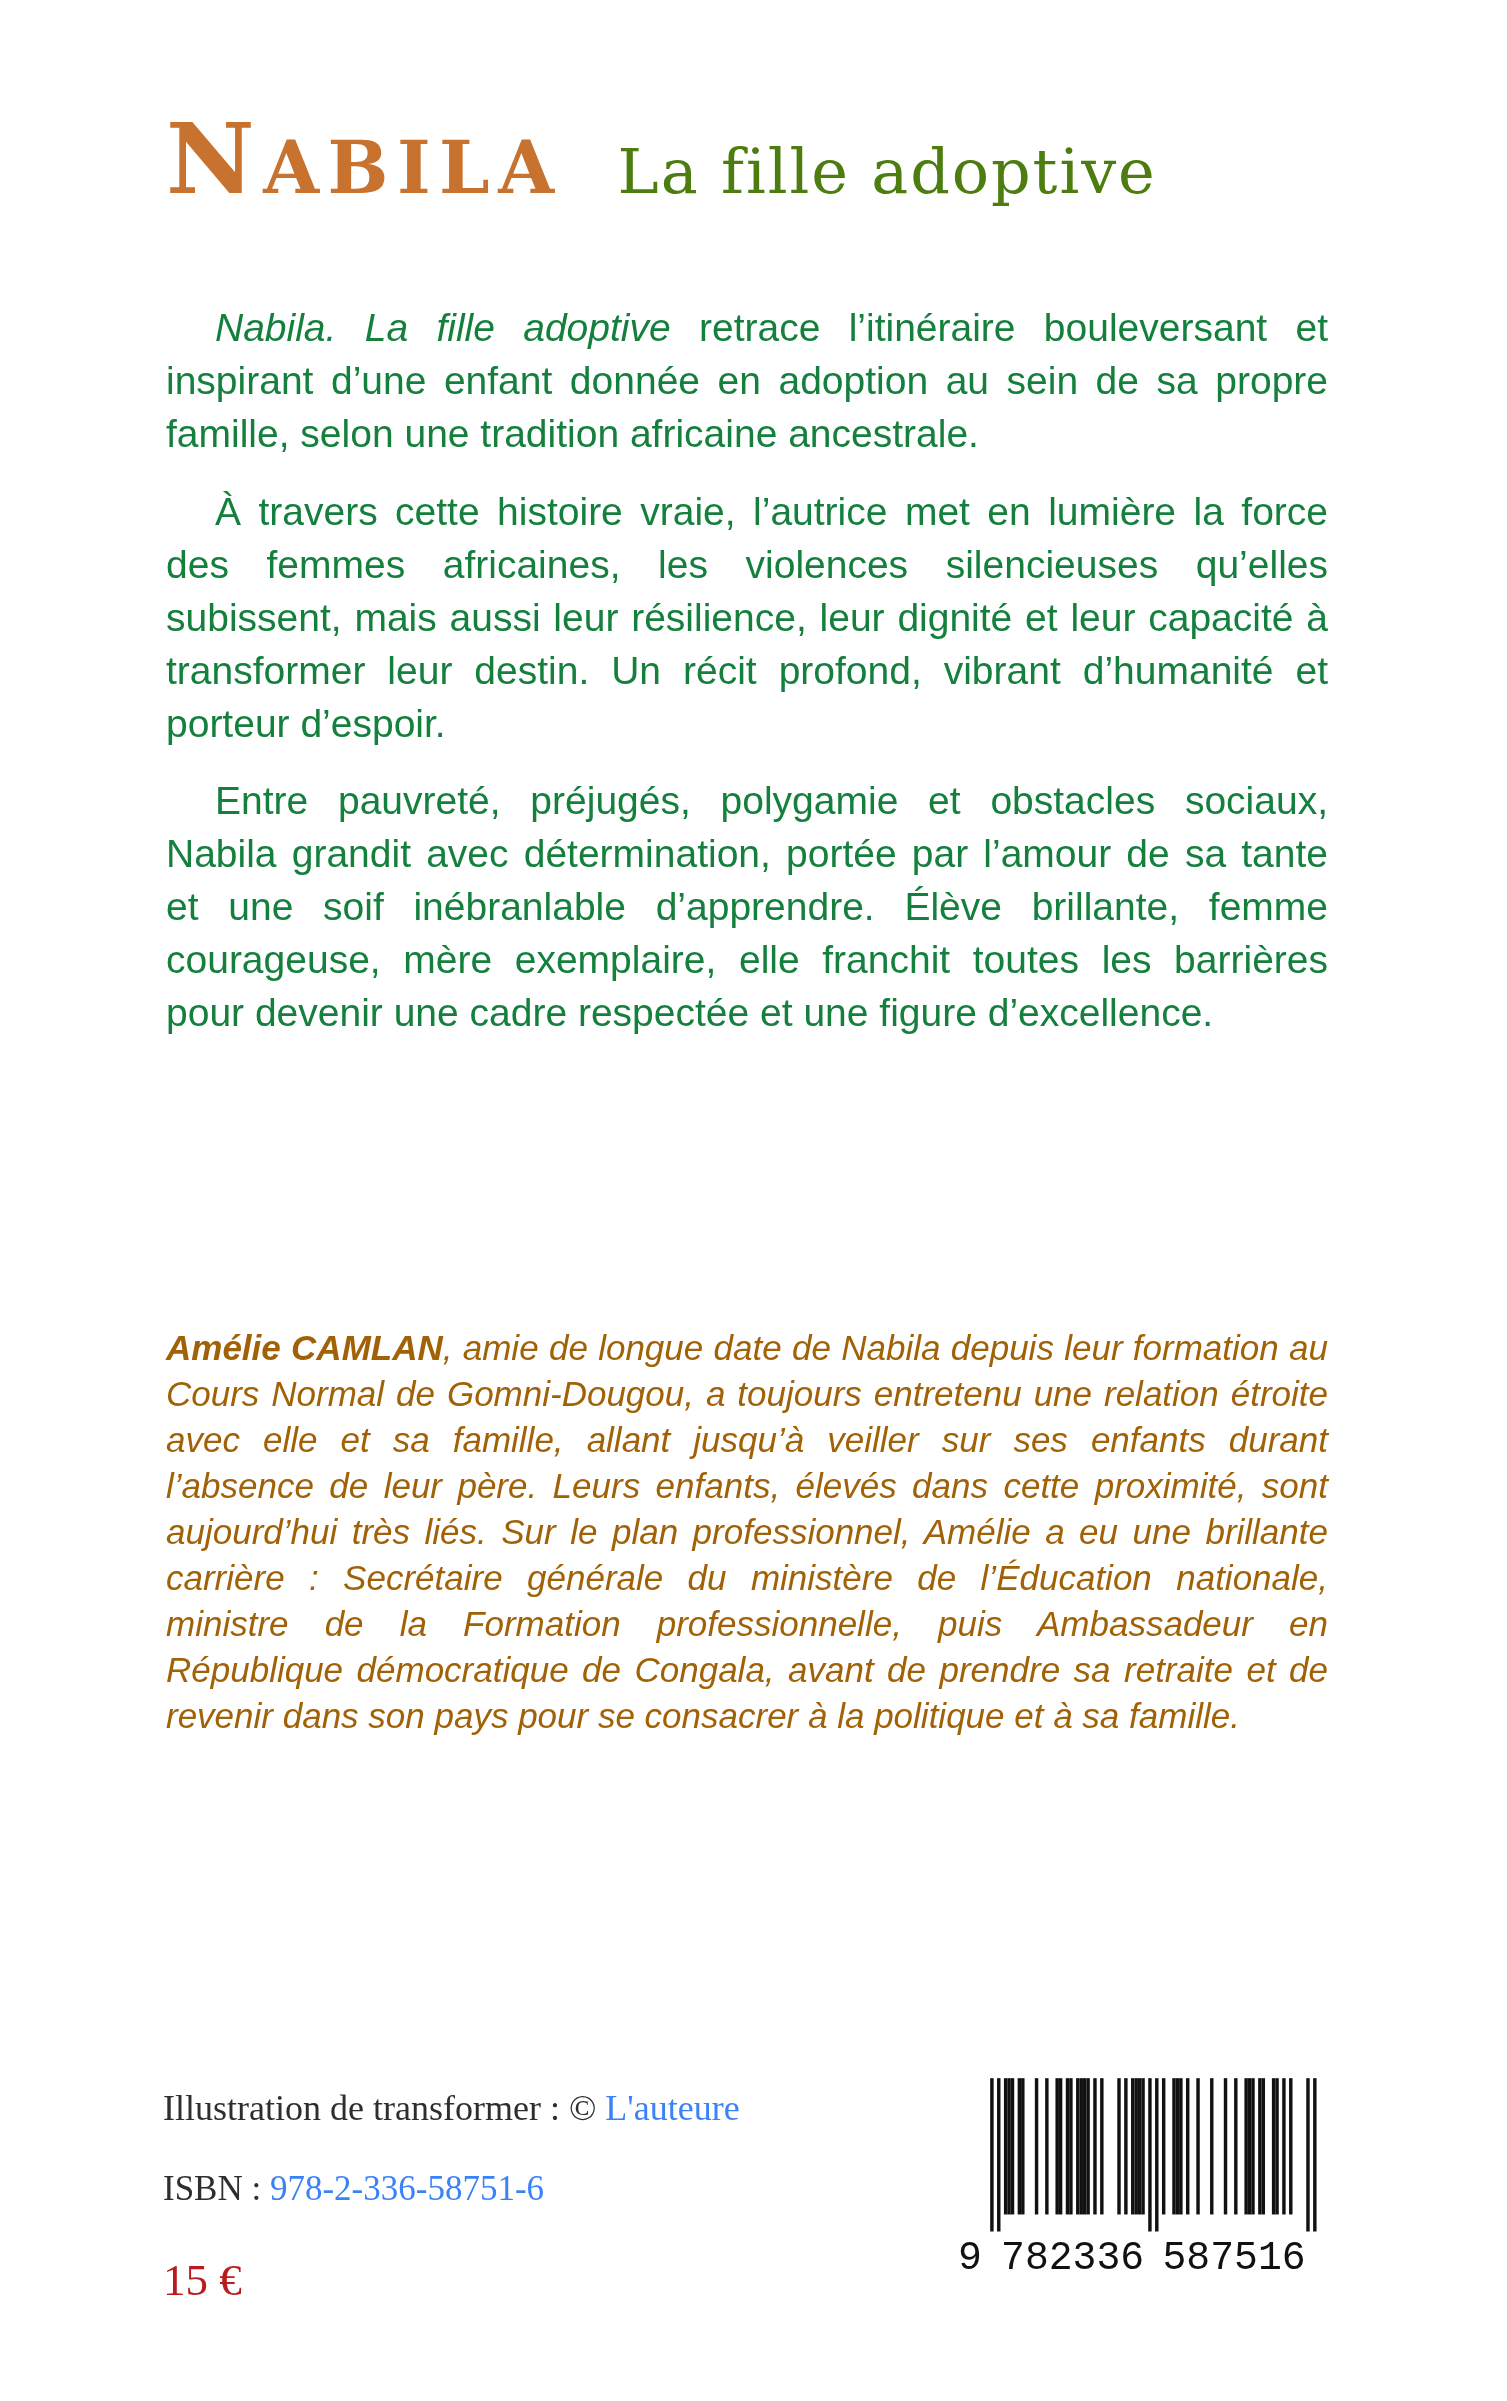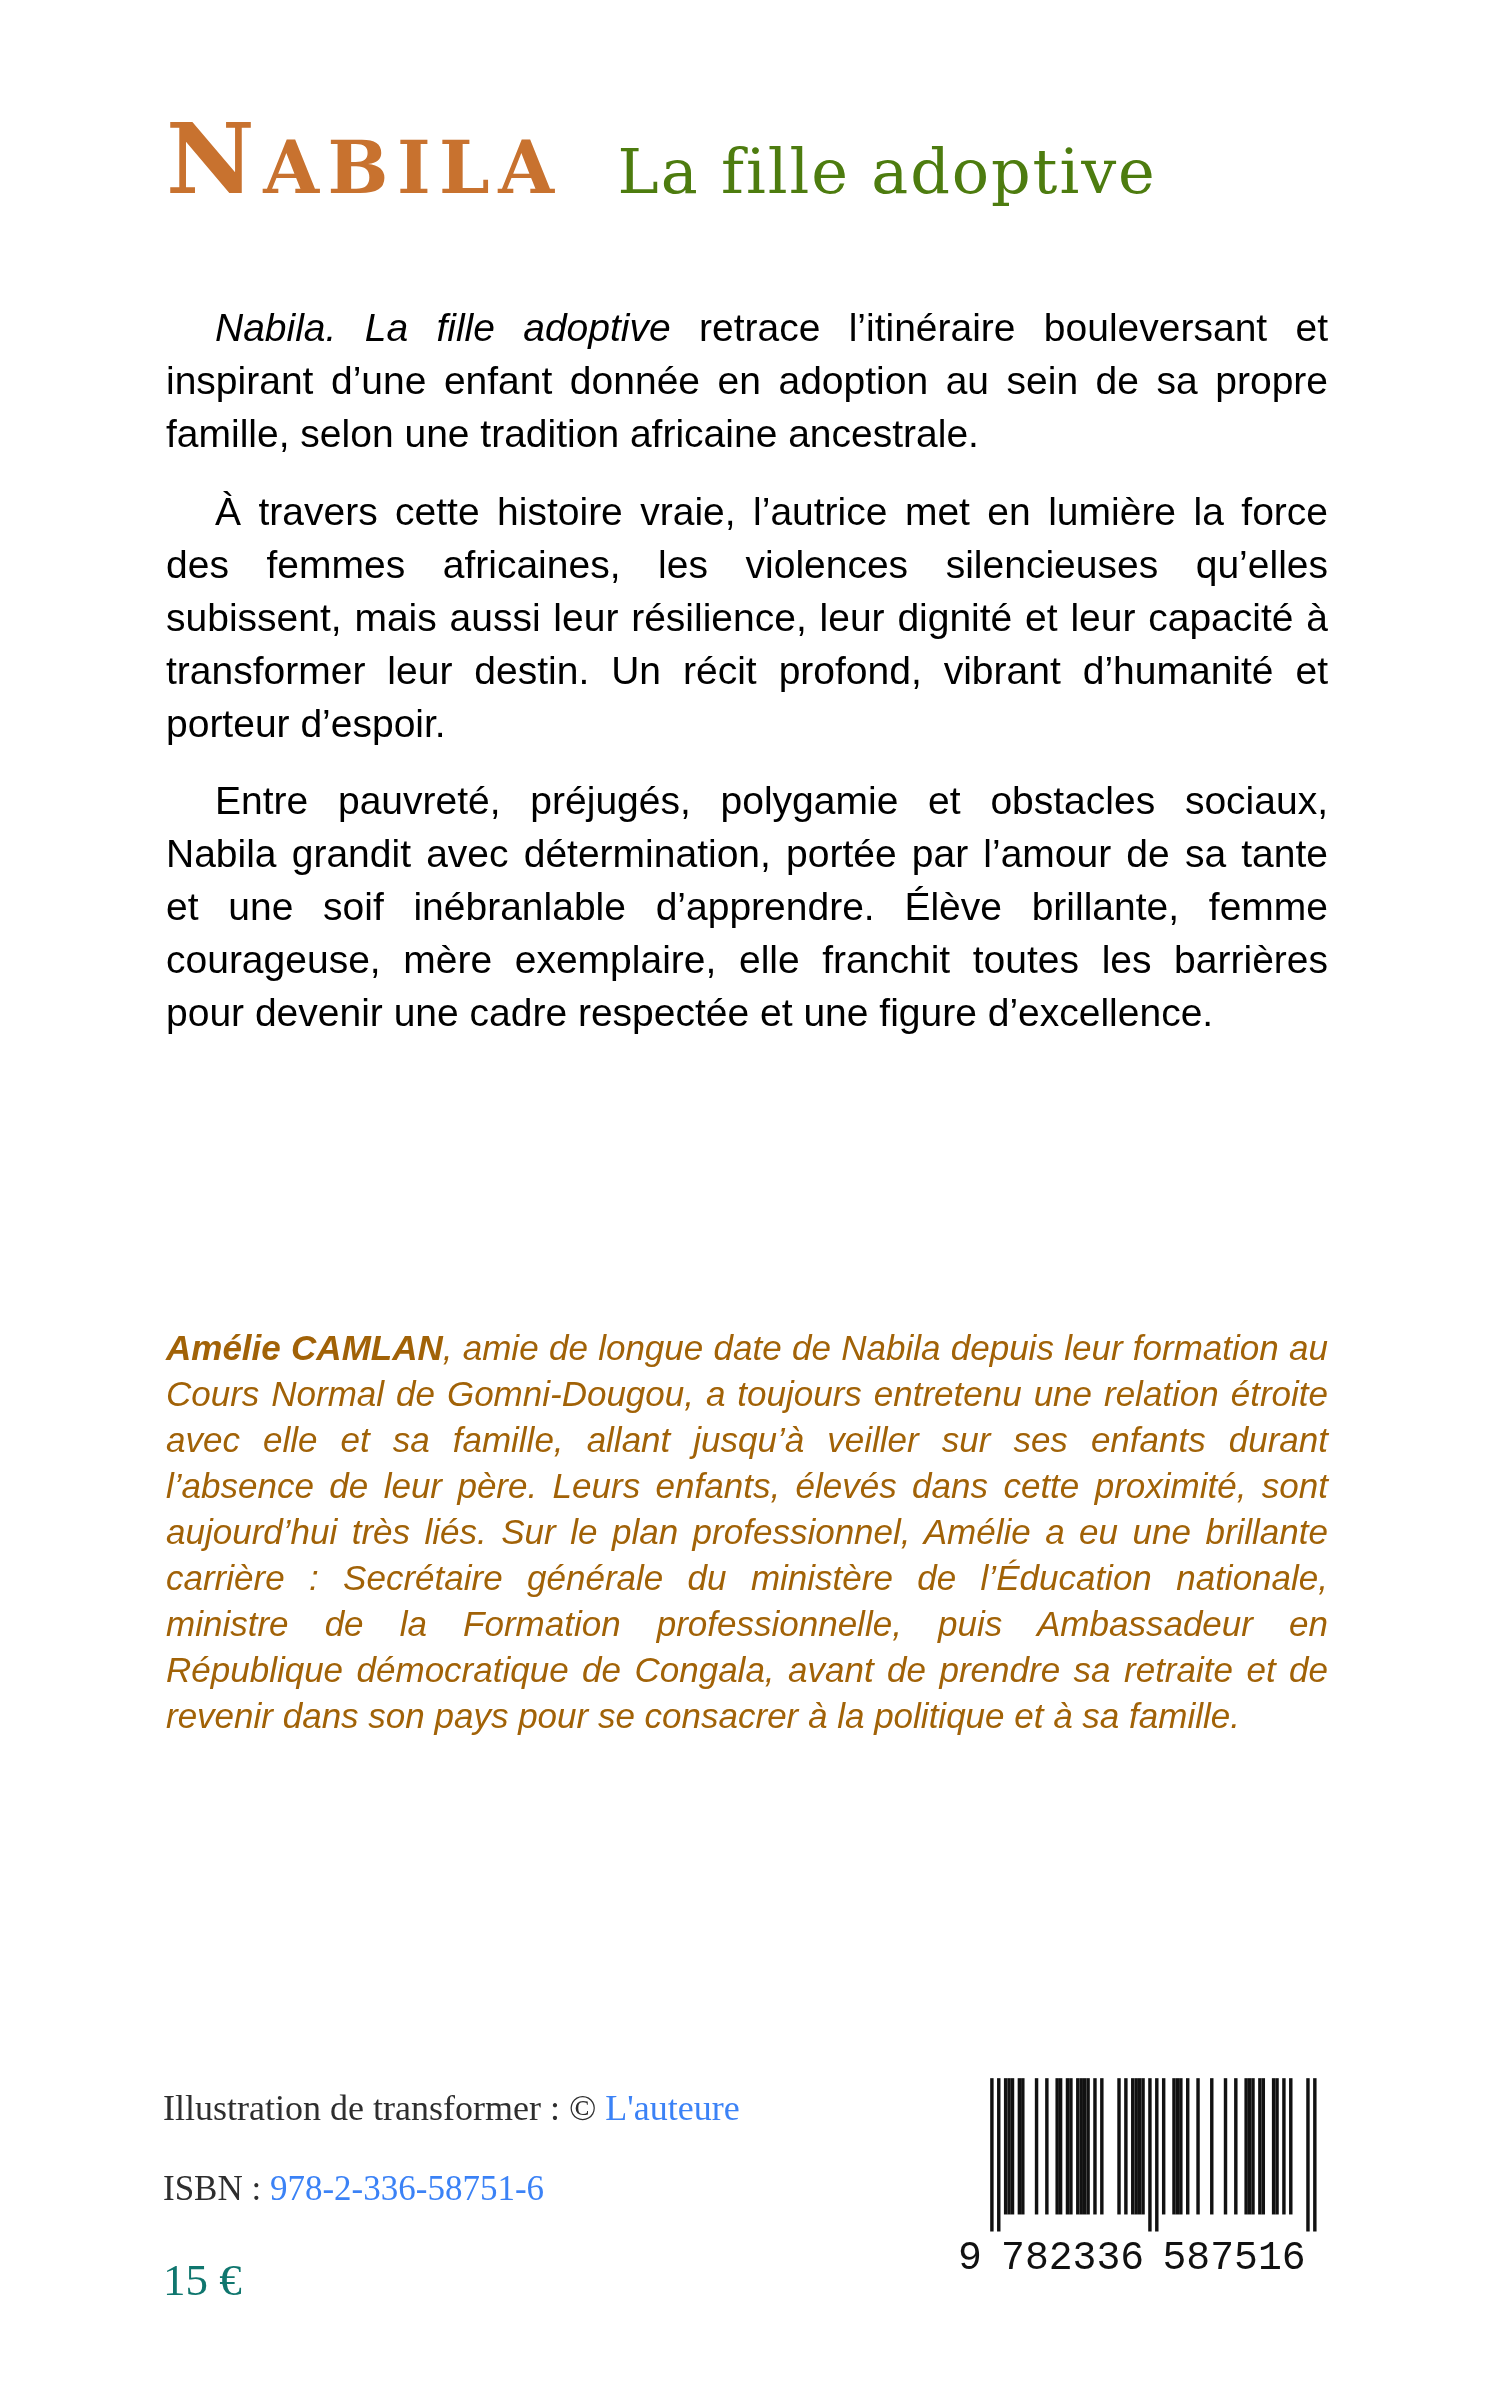--- a/index.html
+++ b/index.html
@@ -32,21 +32,21 @@
     font-weight:400;
     font-size:62px;
     letter-spacing:1.9px;
   }
 
   
   .synopsis{
     position:absolute;left:166px;top:301px;width:1162px;
     font-size:39px;line-height:53px;
     text-align:justify;
-    color:#000000;
+    color:#15803d;
   }
   .synopsis p{margin:0 0 24.6px 0;text-indent:49px;}
   .synopsis .lead{font-style:italic;}
 
   
   .bio{
     position:absolute;left:166px;top:1325px;width:1162px;
     font-size:35px;line-height:46px;
     font-style:italic;
     text-align:justify;
@@ -57,21 +57,21 @@
 
   
   .credits{
     position:absolute;left:163px;top:2087px;
     font-family:"Liberation Serif", serif;
     color:#2e2e2e;
   }
   .illustration-line{font-size:36px;margin-bottom:40px;}
   .isbn-line{font-size:35px;margin-bottom:45px;}
   .muted{color:#3b82f6;}
-  .price{font-size:45px;color:#0f766e;}
+  .price{font-size:45px;color:#b91c1c;}
 
   
   .barcode{
     position:absolute;left:958px;top:2078px;
     width:371px;height:201px;
     background:#ffffff;
   }
   .barcode svg{display:block;width:371px;height:201px;}
   .bc{
     font-family:"Liberation Mono", monospace;

